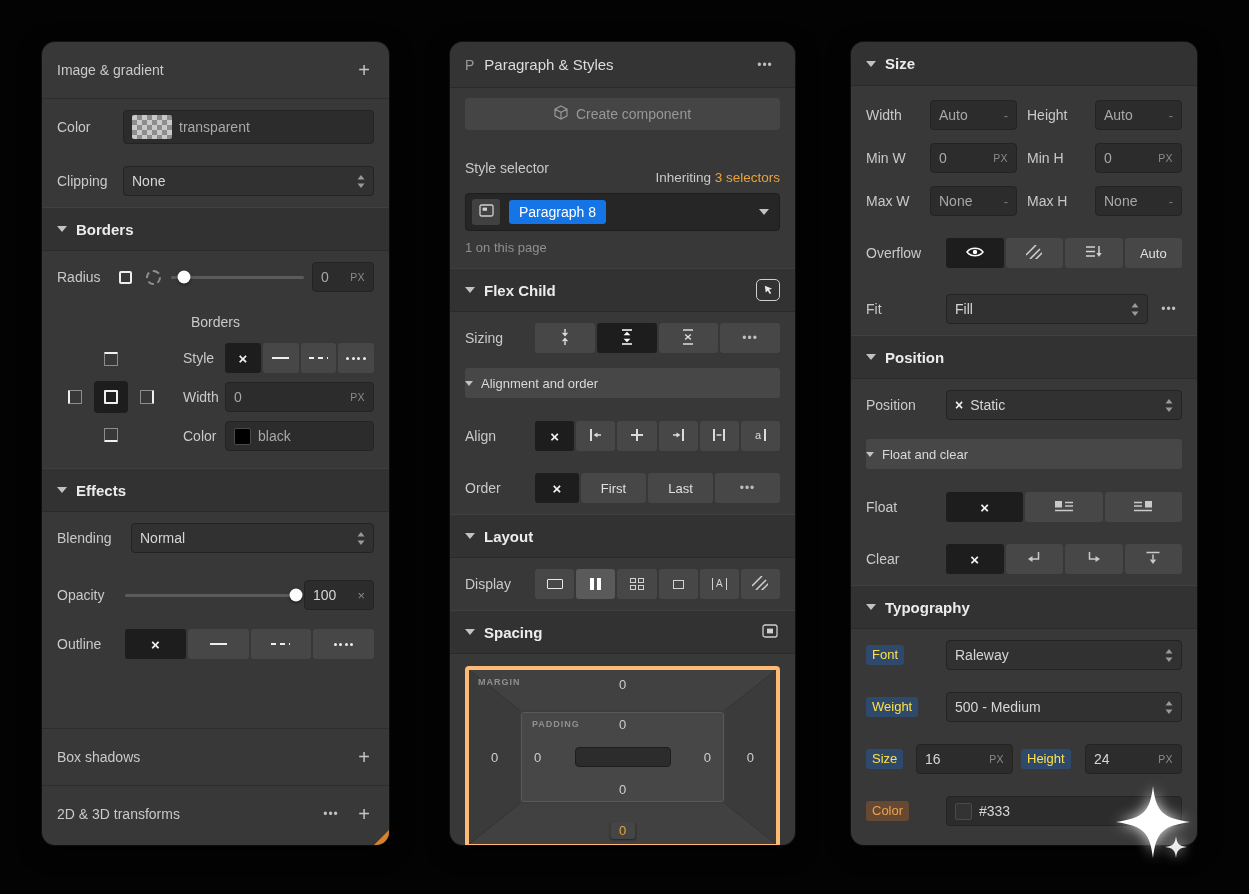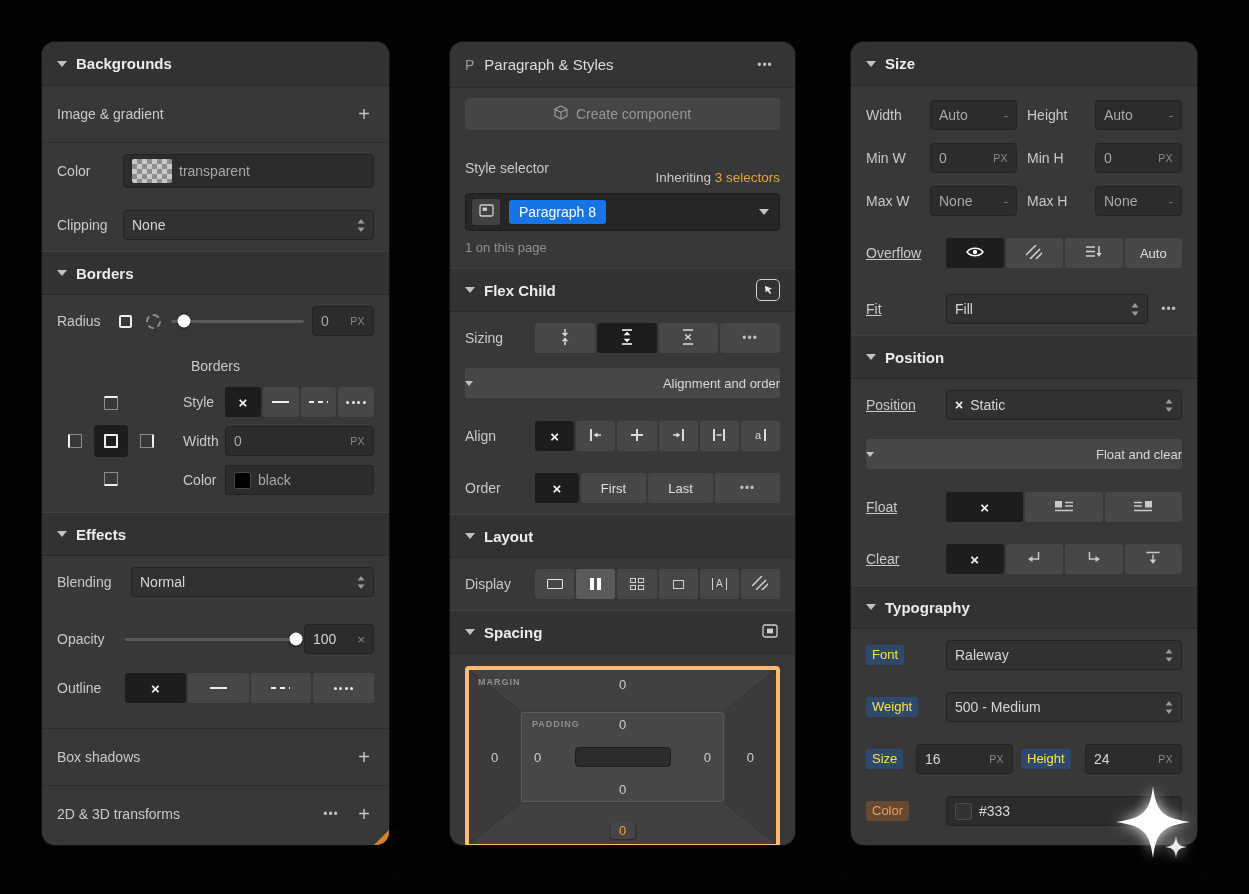--- a/index.html
+++ b/index.html
@@ -28,21 +28,21 @@
   .panel > .sec-h:first-child{ border-top:none; }
   .sec-h .t{ font-size:15px; font-weight:bold; color:#ececec; }
   .sp{ flex:1; }
   .chev{ width:0; height:0; border-left:5px solid transparent; border-right:5px solid transparent; border-top:6px solid #c2c2c2; flex-shrink:0;}
   .chev.sm{ border-left-width:4px; border-right-width:4px; border-top-width:5px; }
 
   .row{ display:flex; align-items:center; gap:8px; padding:0 15px; margin:11px 0; flex-shrink:0;justify-content:center;}
   .row.tall{ min-height:34px; }
   .lbl{ font-size:14px; color:#c9c9c9; flex-shrink:0; }
   .lslot{ width:62px; flex-shrink:0; font-size:14px; color:#c9c9c9; }
-  .lslot.w72{ width:72px;text-decoration:underline; }
+  .lslot.w72{ width:72px; }
   .divider{ height:1px; background:#2d2d2d; flex-shrink:0; }
 
   .plus{ font-size:20px; color:#c4c4c4; line-height:1; }
   .ellipsis{ font-size:12px; letter-spacing:1px; color:#bdbdbd; }
 
   
   .inp, .selc{
     background:#2c2c2c; border:1px solid #232323; border-radius:4px;
     height:30px; display:flex; align-items:center; gap:7px; padding:0 8px;
     font-size:14px; color:#b9b9b9;
@@ -64,21 +64,21 @@
     border-radius:3px; color:#e0e0e0; font-size:13px; font-family:inherit; cursor:pointer;
   }
   .segb.sel{ background:#1d1d1d; }
   .segb.lite{ background:#5a5a5a; }
   .segb .x{ font-size:15px; font-weight:bold; color:#f2f2f2; line-height:1; }
   .seg.grow{ flex:1; } .seg.grow .segb{ flex:1; }
 
   
   .togglebar{
     margin:4px 15px 12px; height:30px; background:#474747; border-radius:3px;
-    display:flex; align-items:center; justify-content:space-between; gap:8px;
+    display:flex; align-items:center; justify-content:flex-start; gap:8px;
     font-size:13px; color:#d9d9d9; flex-shrink:0; cursor:pointer;
   }
 
   
   .sld{ position:relative; flex:1; height:3px; background:#5b5b5b; border-radius:2px; }
   .sld .th{ position:absolute; top:50%; width:13px; height:13px; background:#fdfdfd;
     border-radius:50%; transform:translate(-50%,-50%); box-shadow:0 1px 3px rgba(0,0,0,.6); }
 
   
   .checker{
@@ -181,24 +181,20 @@
   .corner{ position:absolute; right:0; bottom:0; width:0; height:0;
     border-left:15px solid transparent; border-bottom:15px solid #d9822b; }
 
   .sparkle{ position:absolute; left:1098px; top:778px; filter:drop-shadow(0 0 7px rgba(255,255,255,.9)); }
 </style>
 </head>
 <body>
 
 <div class="panel" id="panel-left">
 
-  <div class="sec-h">
-    <span class="chev"></span>
-    <span class="t">Backgrounds</span>
-  </div>
 
   <div class="row tall">
     <span class="lbl">Image &amp; gradient</span>
     <span class="sp"></span>
     <button class="icbtn">
         <span class="plus">+</span>
       </button>
   </div>
   <div class="divider"></div>
 

